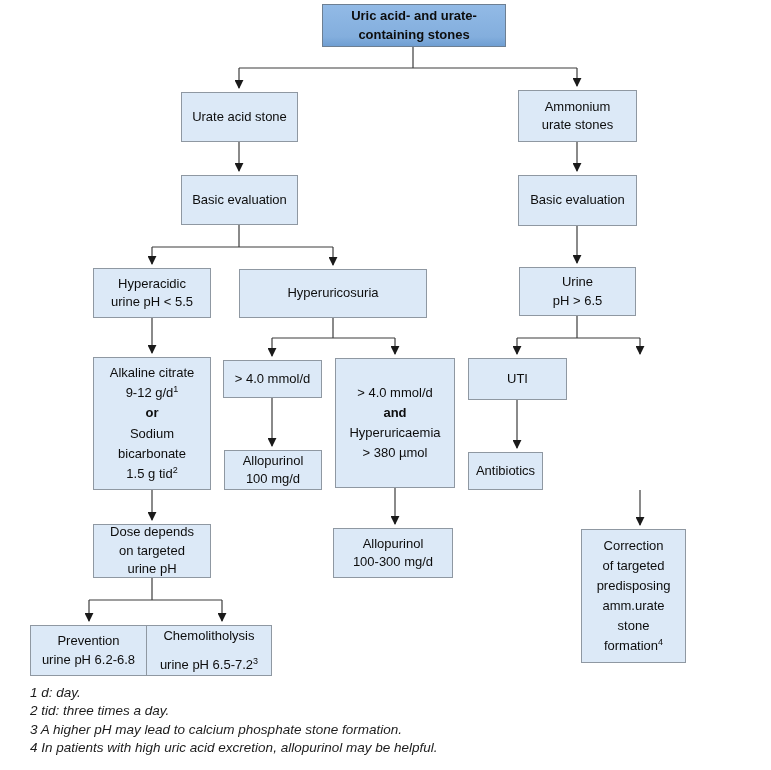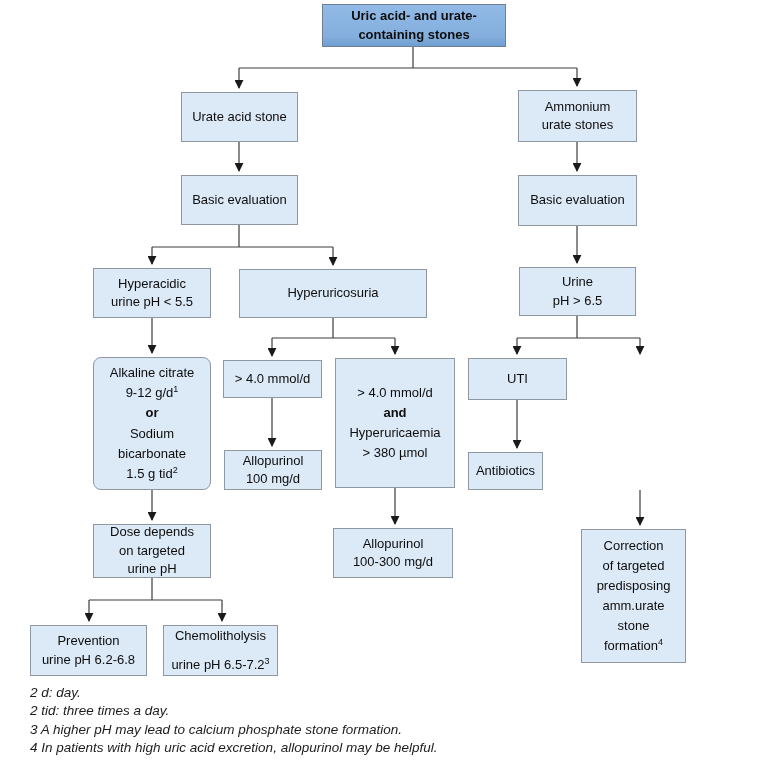--- a/index.html
+++ b/index.html
@@ -100,21 +100,21 @@
 
   <div class="node" style="left:93px; top:268px; width:118px; height:50px;">
     <div class="ln">Hyperacidic</div>
     <div class="ln">urine pH &lt; 5.5</div>
   </div>
 
   <div class="node" style="left:239px; top:269px; width:188px; height:49px;">
     <div class="ln">Hyperuricosuria</div>
   </div>
 
-  <div class="node tall" style="left:93px; top:357px; width:118px; height:133px;border-radius:8px;">
+  <div class="node tall" style="left:93px; top:357px; width:118px; height:133px;">
     <div class="ln">Alkaline citrate</div>
     <div class="ln"><span>9-12 g/d</span><sup>1</sup></div>
     <div class="ln bold">or</div>
     <div class="ln">Sodium</div>
     <div class="ln">bicarbonate</div>
     <div class="ln"><span>1.5 g tid</span><sup>2</sup></div>
   </div>
 
   <div class="node" style="left:223px; top:360px; width:99px; height:38px;">
     <div class="ln">&gt; 4.0 mmol/d</div>
@@ -141,21 +141,21 @@
   <div class="node" style="left:333px; top:528px; width:120px; height:50px;">
     <div class="ln">Allopurinol</div>
     <div class="ln">100-300 mg/d</div>
   </div>
 
   <div class="node" style="left:30px; top:625px; width:117px; height:51px;">
     <div class="ln">Prevention</div>
     <div class="ln">urine pH 6.2-6.8</div>
   </div>
 
-  <div class="node" style="left:163px; top:625px; width:115px; height:51px;gap:11px;">
+  <div class="node" style="left:146px; top:625px; width:126px; height:51px;gap:11px;">
     <div class="ln">Chemolitholysis</div>
     <div class="ln"><span>urine pH 6.5-7.2</span><sup>3</sup></div>
   </div>
 
   <div class="node" style="left:518px; top:90px; width:119px; height:52px;">
     <div class="ln">Ammonium</div>
     <div class="ln">urate stones</div>
   </div>
 
   <div class="node" style="left:518px; top:175px; width:119px; height:51px;">
@@ -179,19 +179,19 @@
   <div class="node tall" style="left:581px; top:529px; width:105px; height:134px;">
     <div class="ln">Correction</div>
     <div class="ln">of targeted</div>
     <div class="ln">predisposing</div>
     <div class="ln">amm.urate</div>
     <div class="ln">stone</div>
     <div class="ln"><span>formation</span><sup>4</sup></div>
   </div>
 
   <div class="footnotes">
-    <div class="footnote">2 d: day.</div>
+    <div class="footnote">1 d: day.</div>
     <div class="footnote">2 tid: three times a day.</div>
     <div class="footnote">3 A higher pH may lead to calcium phosphate stone formation.</div>
     <div class="footnote">4 In patients with high uric acid excretion, allopurinol may be helpful.</div>
   </div>
 
 </div>
 
 </body></html>

